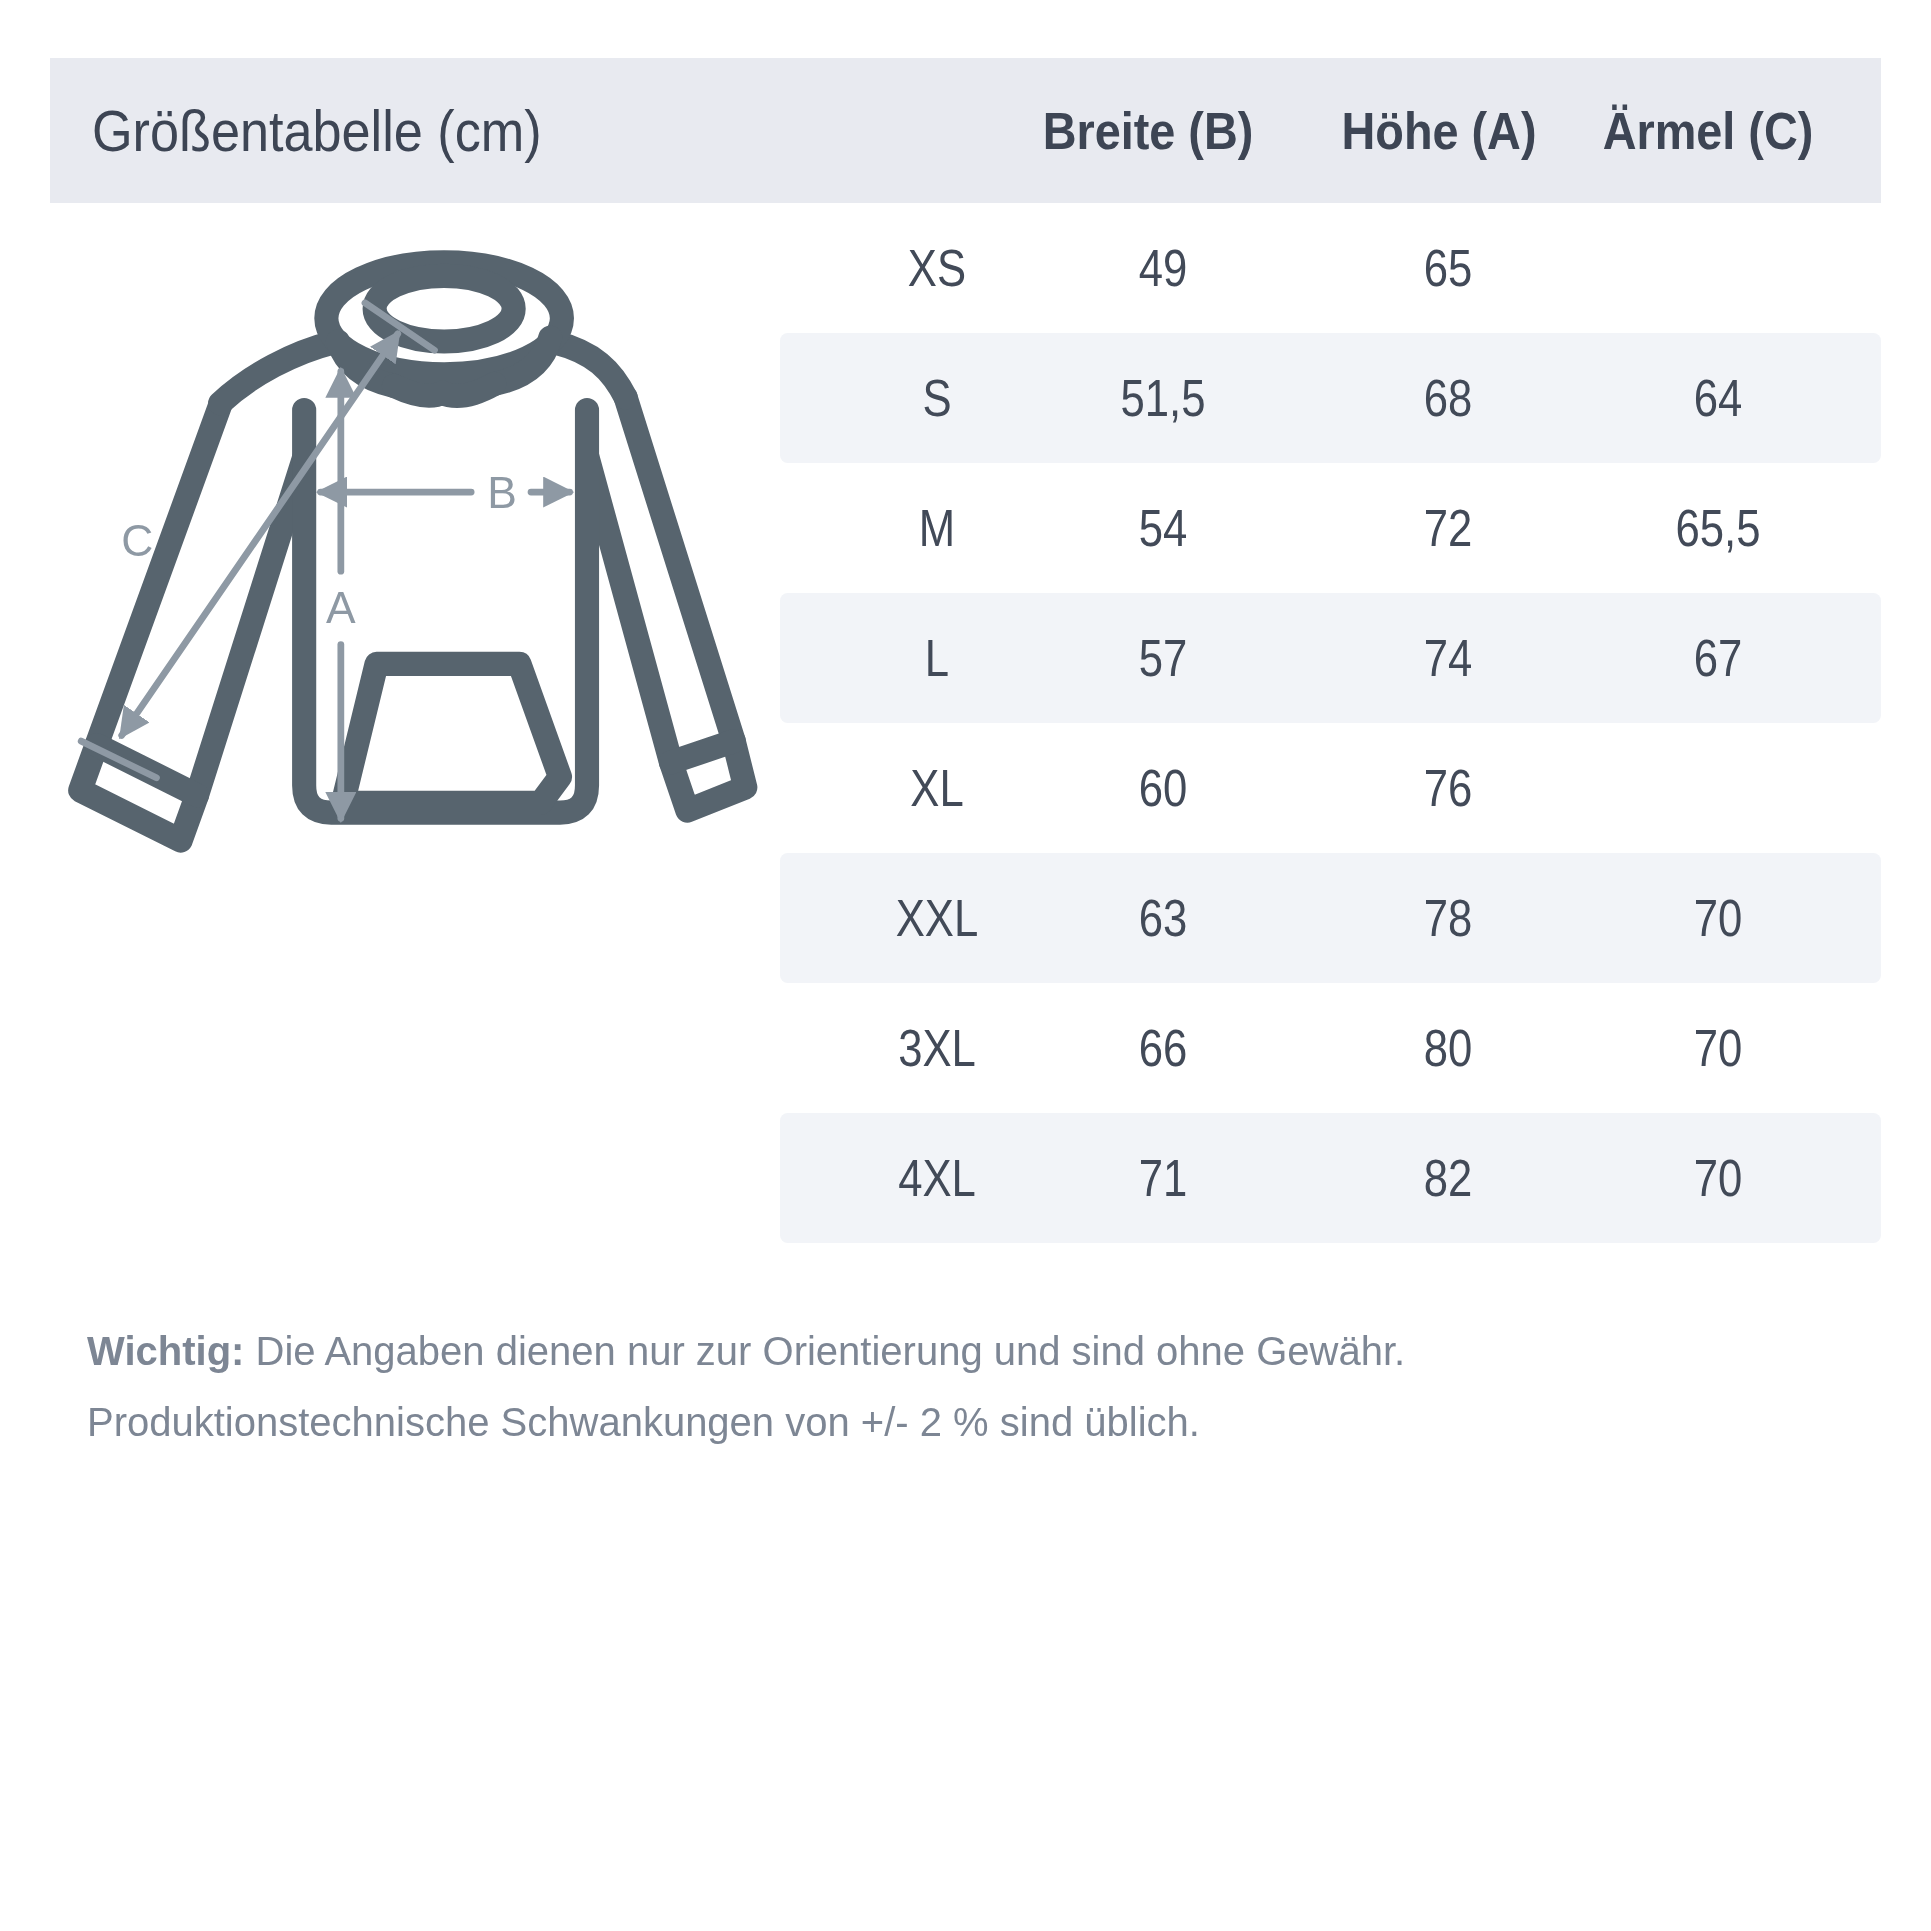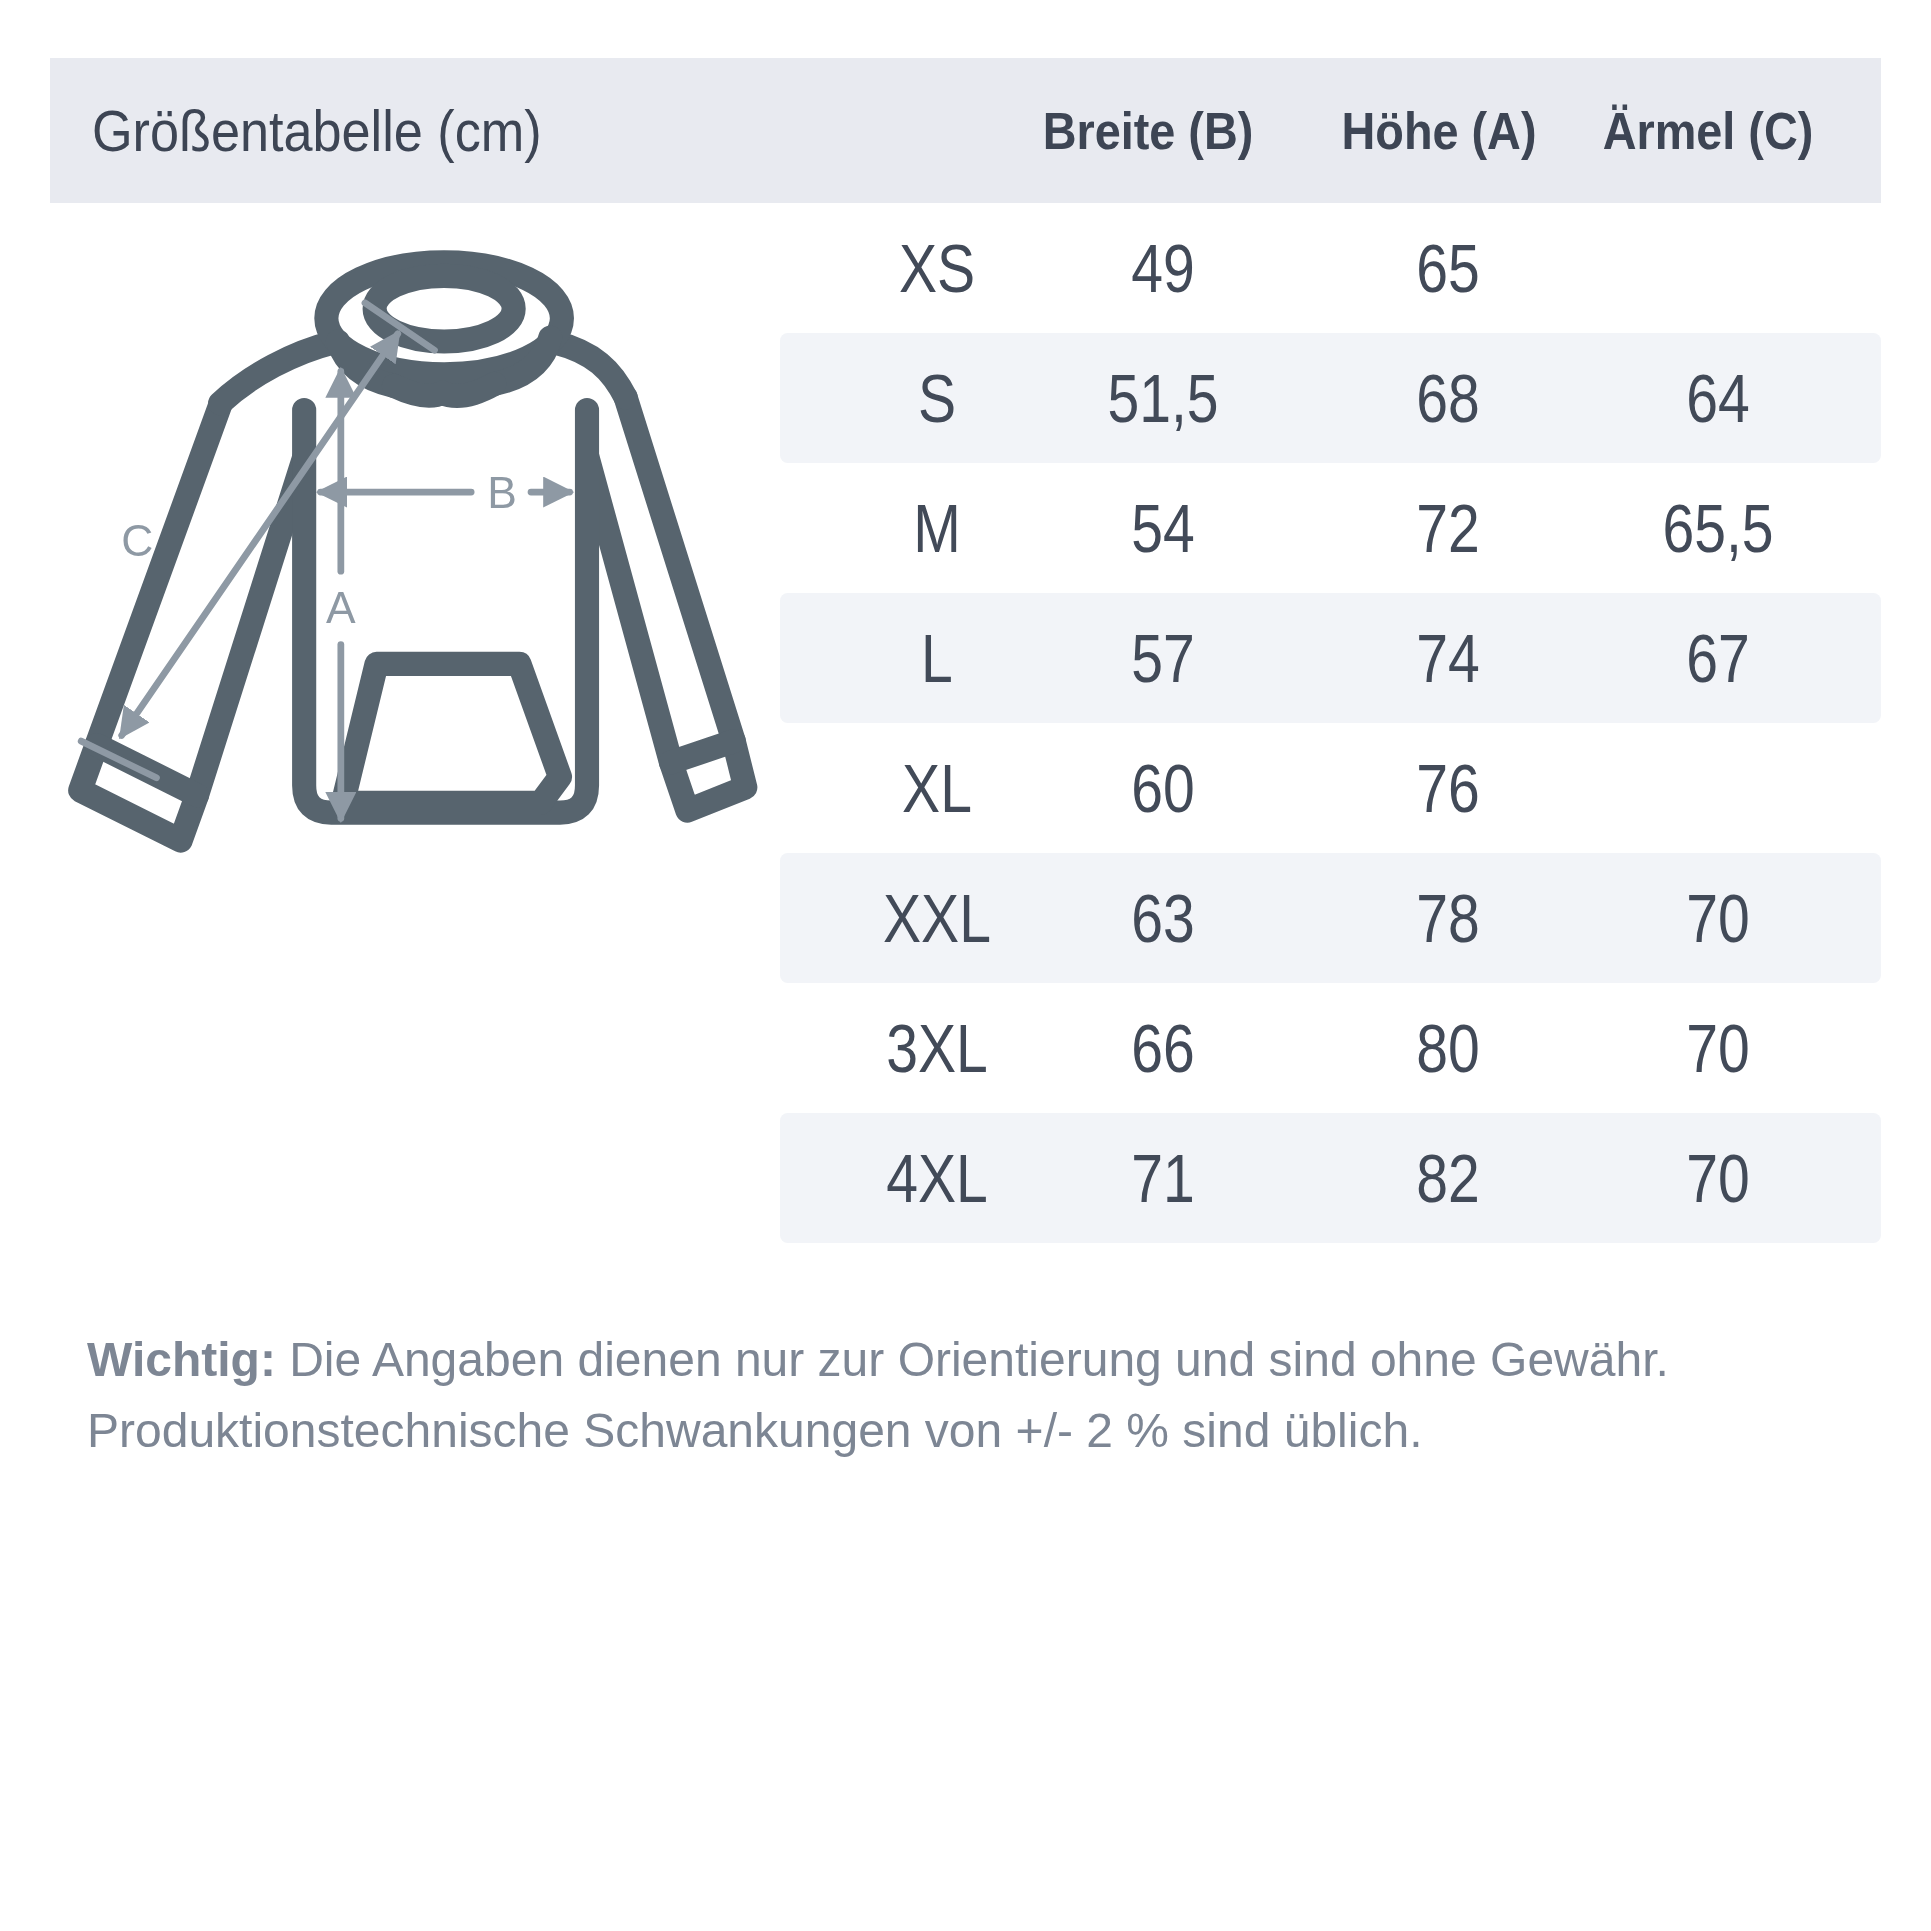--- a/index.html
+++ b/index.html
@@ -14,35 +14,35 @@
   .band .title>span{display:inline-block;transform:scaleX(.9);transform-origin:left center;}
   .colhead{position:absolute;top:0;height:145px;display:flex;align-items:center;justify-content:center;
         transform:translateX(-50%);font-size:52px;font-weight:bold;white-space:nowrap;}
   .colhead>span{display:inline-block;transform:scaleX(.9);}
 
   
   .rows{position:absolute;left:780px;top:203px;width:1101px;}
   .row{position:relative;height:130px;}
   .row.alt{background:var(--row-alt,#f2f4f8);border-radius:7.7px;}
   .cell{position:absolute;top:0;height:130px;display:flex;align-items:center;justify-content:center;
-        transform:translateX(-50%);font-size:68px;color:var(--cell-text,#424a58);white-space:nowrap;}
+        transform:translateX(-50%);font-size:52px;color:var(--cell-text,#424a58);white-space:nowrap;}
   .cell>span{display:inline-block;transform:scaleX(.84);}
   .c-size{left:157px;} .c-b{left:383px;} .c-h{left:668px;text-align:center;} .c-c{left:938px;}
 
   
   .diagram{position:absolute;left:58px;top:212px;width:724px;height:676px;}
   .hl{stroke:var(--outline,#57646e);fill:none;stroke-linejoin:round;stroke-linecap:round;stroke-width:25px;}
   .hfill{fill:#fff;}
   .dim{stroke:var(--arrow,#8e99a4);fill:none;stroke-width:7px;stroke-linecap:round;}
   .dim-label{fill:var(--arrow,#8e99a4);font-size:46px;text-anchor:middle;
         font-family:"Liberation Sans",sans-serif;}
   .ah-fill{fill:var(--arrow,#8e99a4);}
 
   
-  .footer{position:absolute;left:87px;top:1276px;width:1661px;font-size:48px;line-height:71px;
+  .footer{position:absolute;left:87px;top:1276px;width:1661px;font-size:40px;line-height:71px;
         color:var(--footer-text,#7d8694);}
   .footer .b{font-weight:bold;}
   .footer .l2{display:block;}
 </style>
 </head>
 <body>
 
 <div class="page">
 
   <div class="band">

